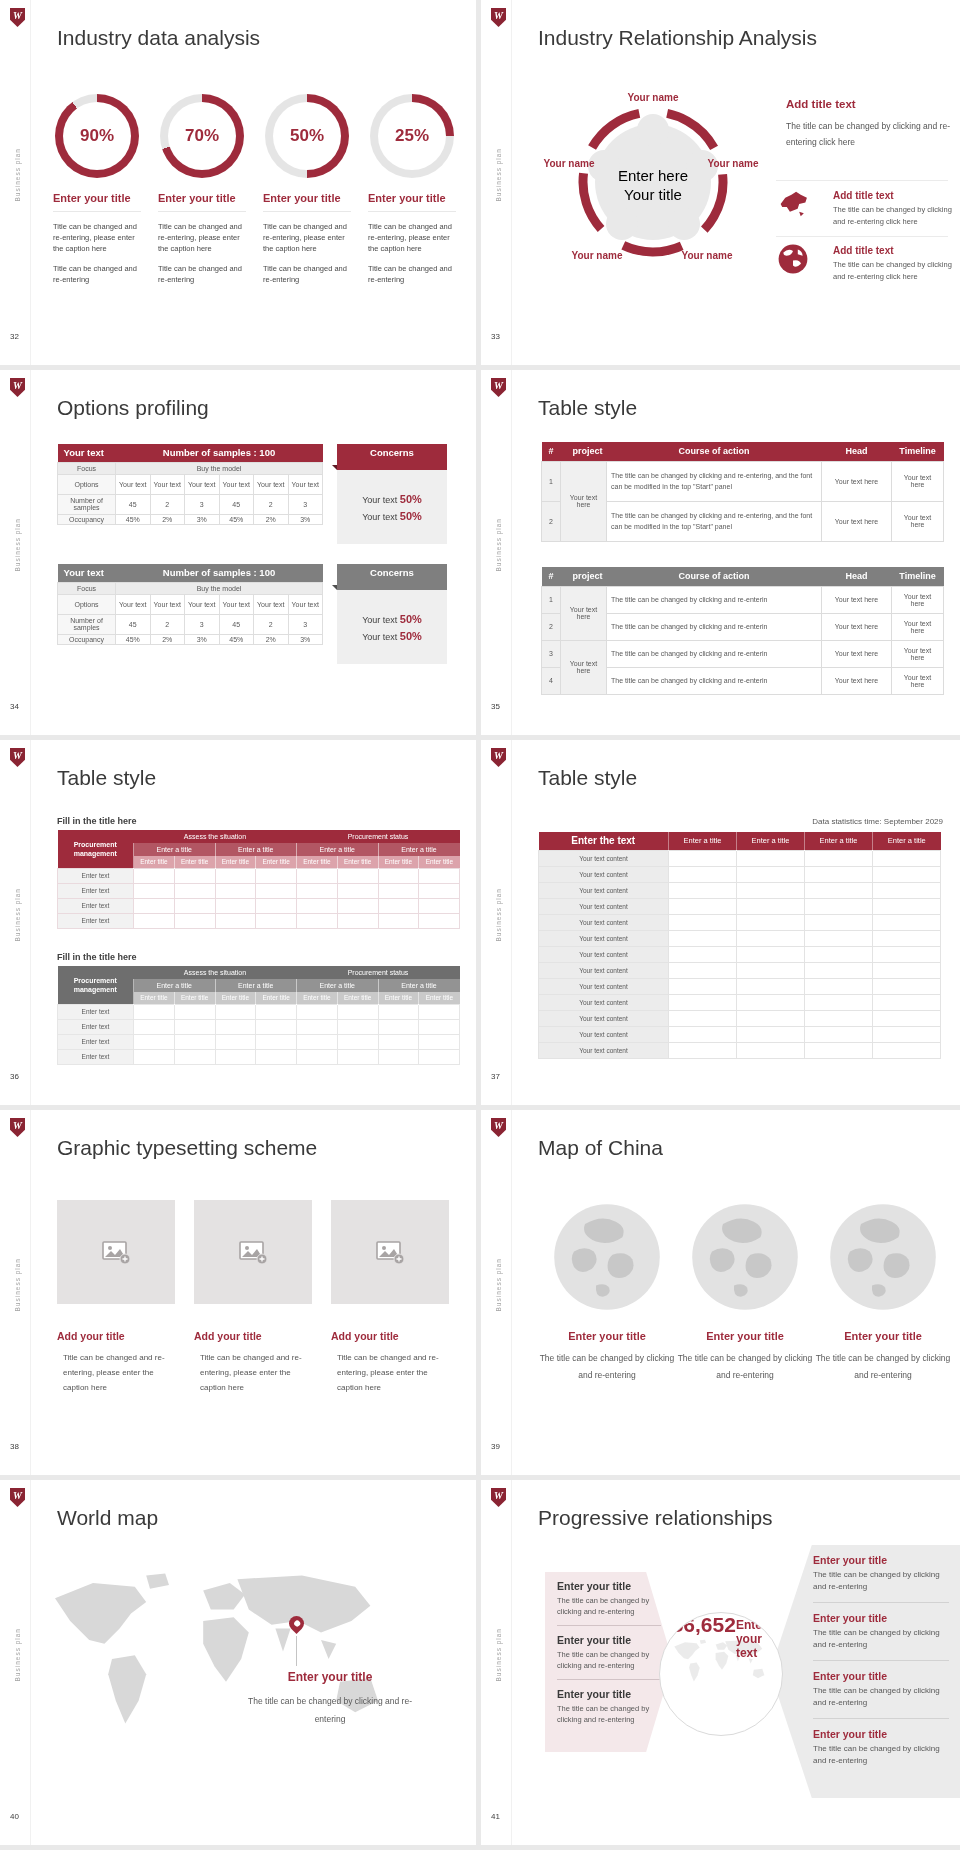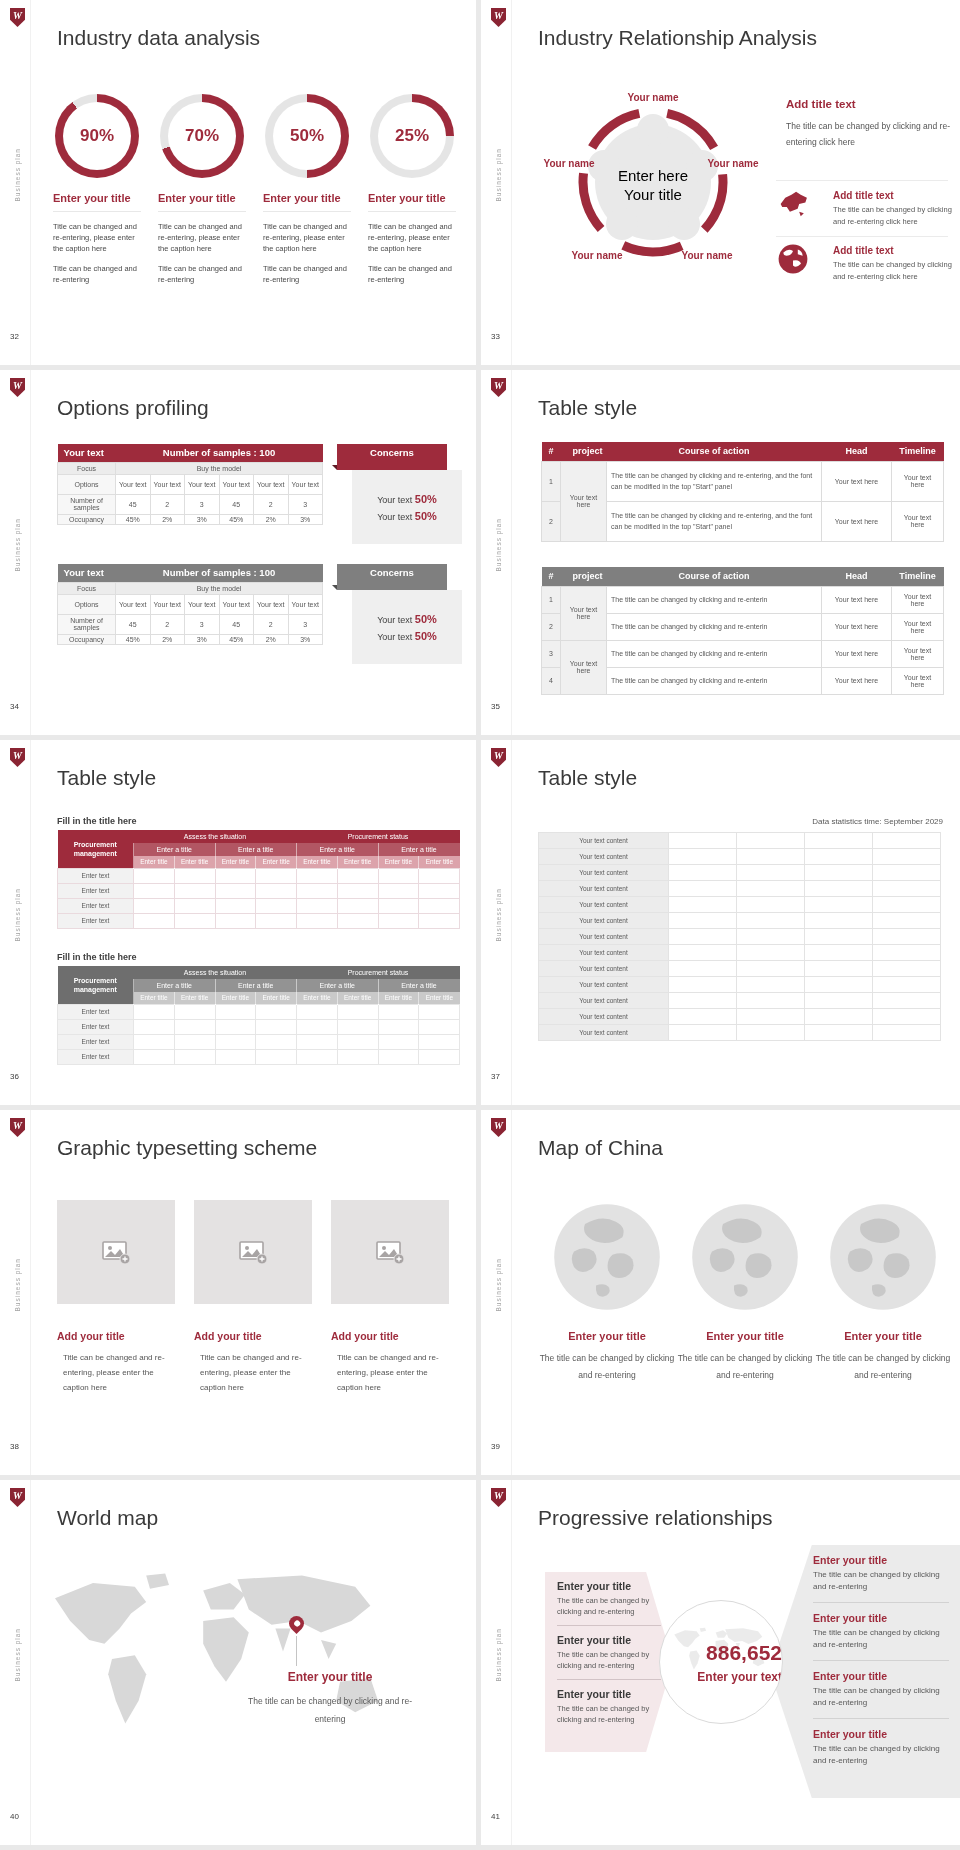--- a/index.html
+++ b/index.html
@@ -50,21 +50,21 @@
   .t34 tr.sub td{background:#ececec;height:12px}
   .t34 td.lbl{background:#f7f7f7}
   .t34 tr.tall td{height:20px}
   .conc{position:absolute;left:332px;width:115px}
   .cr{position:relative;margin-left:5px;width:110px;height:26px;line-height:18px;background:var(--accent);
       color:#fff;text-align:center;font-size:9.5px;font-weight:bold}
   .cr::after{content:"";position:absolute;left:-5px;top:100%;border-top:5px solid var(--accent-dark);
              border-left:5px solid transparent;margin-top:-5px;left:0;transform:translateX(-5px)}
   .conc.grayv .cr{background:var(--grayhdr)}
   .conc.grayv .cr::after{border-top-color:#4f4f4f}
-  .cb{margin-left:20px;width:110px;height:74px;background:#efefef;display:flex;flex-direction:column;
+  .cb{margin-left:5px;width:110px;height:74px;background:#efefef;display:flex;flex-direction:column;
       justify-content:center;align-items:center;gap:5px;font-size:9px;color:#3f3f3f}
   .cv{color:var(--accent);font-weight:bold;font-size:11px}
 
   
   .t35{position:absolute;left:60px;width:402px;border-collapse:collapse;table-layout:fixed;
        font-size:7px;color:#595959;text-align:center}
   .t35 th{background:var(--accent);color:#fff;font-size:9px;font-weight:bold;height:19px}
   .t35.grayv th{background:var(--grayhdr)}
   .t35 th.pl{text-align:center;padding-left:8px}
   .t35 td{border:1px solid #dcdcdc;padding:2px 4px}
@@ -123,23 +123,23 @@
           clip-path:polygon(0 0,79% 0,100% 50%,79% 100%,0 100%)}
   .p41rbg{position:absolute;left:289px;top:65px;width:190px;height:253px;background:#ebebeb;
           clip-path:polygon(22% 0,100% 0,100% 100%,22% 100%,0 50%)}
   .p41litems{position:absolute;left:76px;top:100px;width:104px;z-index:1}
   .p41ritems{position:absolute;left:332px;top:74px;width:136px;z-index:1}
   .p41t{font-size:10.5px;font-weight:bold;color:var(--accent);margin-bottom:3px}
   .p41t.dark{color:#3a3a3a}
   .p41c{font-size:7.5px;line-height:11px;color:#595959}
   .p41litems .p41hr{height:1px;background:#d2c3c6;margin:8px 0}
   .p41ritems .p41hr{height:1px;background:#d2d2d2;margin:9px 0}
-  .p41circle{position:absolute;left:178px;top:120px;width:124px;height:124px;border-radius:50%;
-             background:#fff;border:1px solid #dadada;z-index:2;display:flex;flex-direction:column;
-             align-items:flex-end;justify-content:center;overflow:hidden}
+  .p41circle{position:absolute;left:178px;top:132px;width:124px;height:124px;border-radius:50%;
+             background:#fff;border:1px solid #dadada;z-index:2;display:flex;flex-direction:row;
+             align-items:flex-start;justify-content:center;overflow:hidden}
   .p41v{font-size:21px;font-weight:bold;color:var(--accent);z-index:1}
   .p41s{font-size:12px;font-weight:bold;color:var(--accent);margin-top:5px;z-index:1}
   .cmap{position:absolute;left:9px;top:24px;opacity:.5}
 </style>
 </head>
 <body>
 
 <div id="canvas">
 
   <section class="slide" style="left:0;top:0;width:476px">
@@ -590,20 +590,27 @@
     <div class="vline"></div>
     <div class="vlabel">Business plan</div>
     <h2 class="stitle">Table style</h2>
     <div class="note37">Data statistics time: September 2029</div>
 
     <table class="t37">
       <colgroup>
           <col style="width:130px">
         </colgroup>
       <tbody>
+          <tr>
+            <th class="main">Enter the text</th>
+        <th class="sub">Enter a title</th>
+            <th class="sub">Enter a title</th>
+        <th class="sub">Enter a title</th>
+            <th class="sub">Enter a title</th>
+          </tr>
       <tr>
             <td class="lbl">Your text content</td>
             <td></td>
             <td></td>
             <td></td>
             <td></td>
           </tr>
       <tr>
             <td class="lbl">Your text content</td>
             <td></td>

